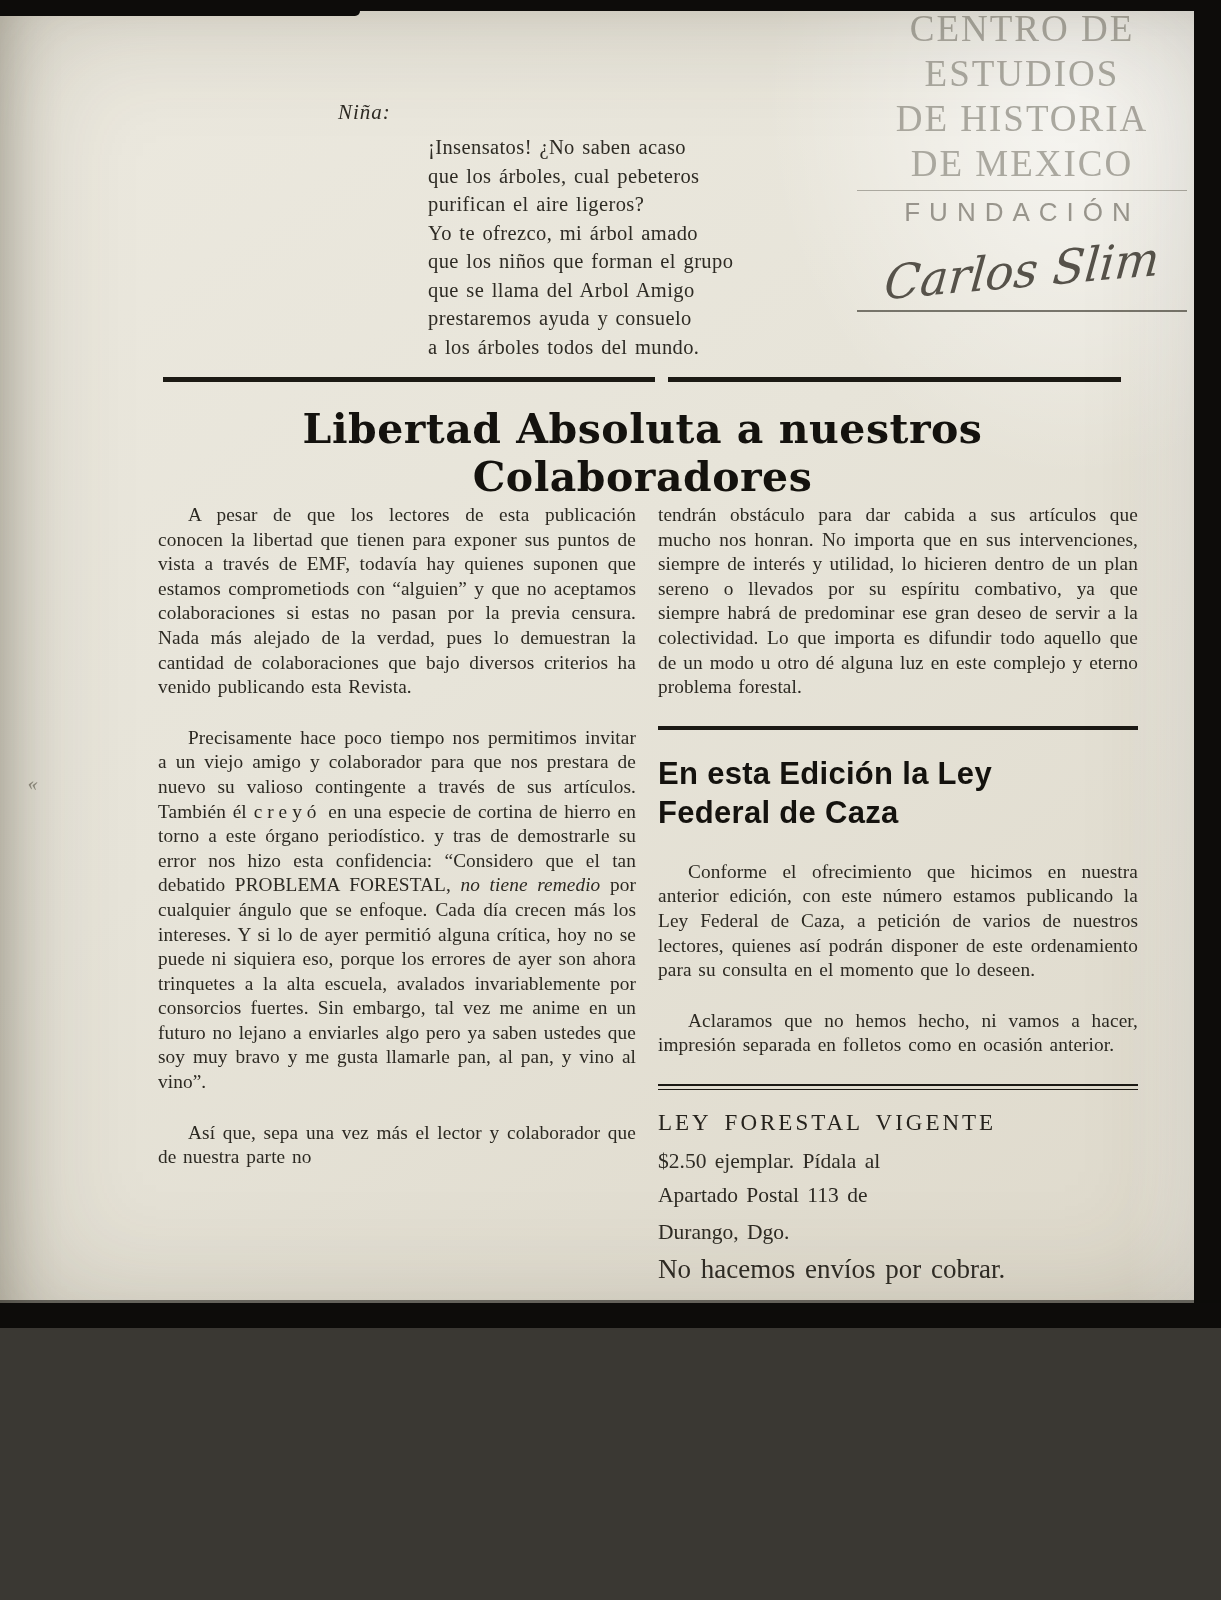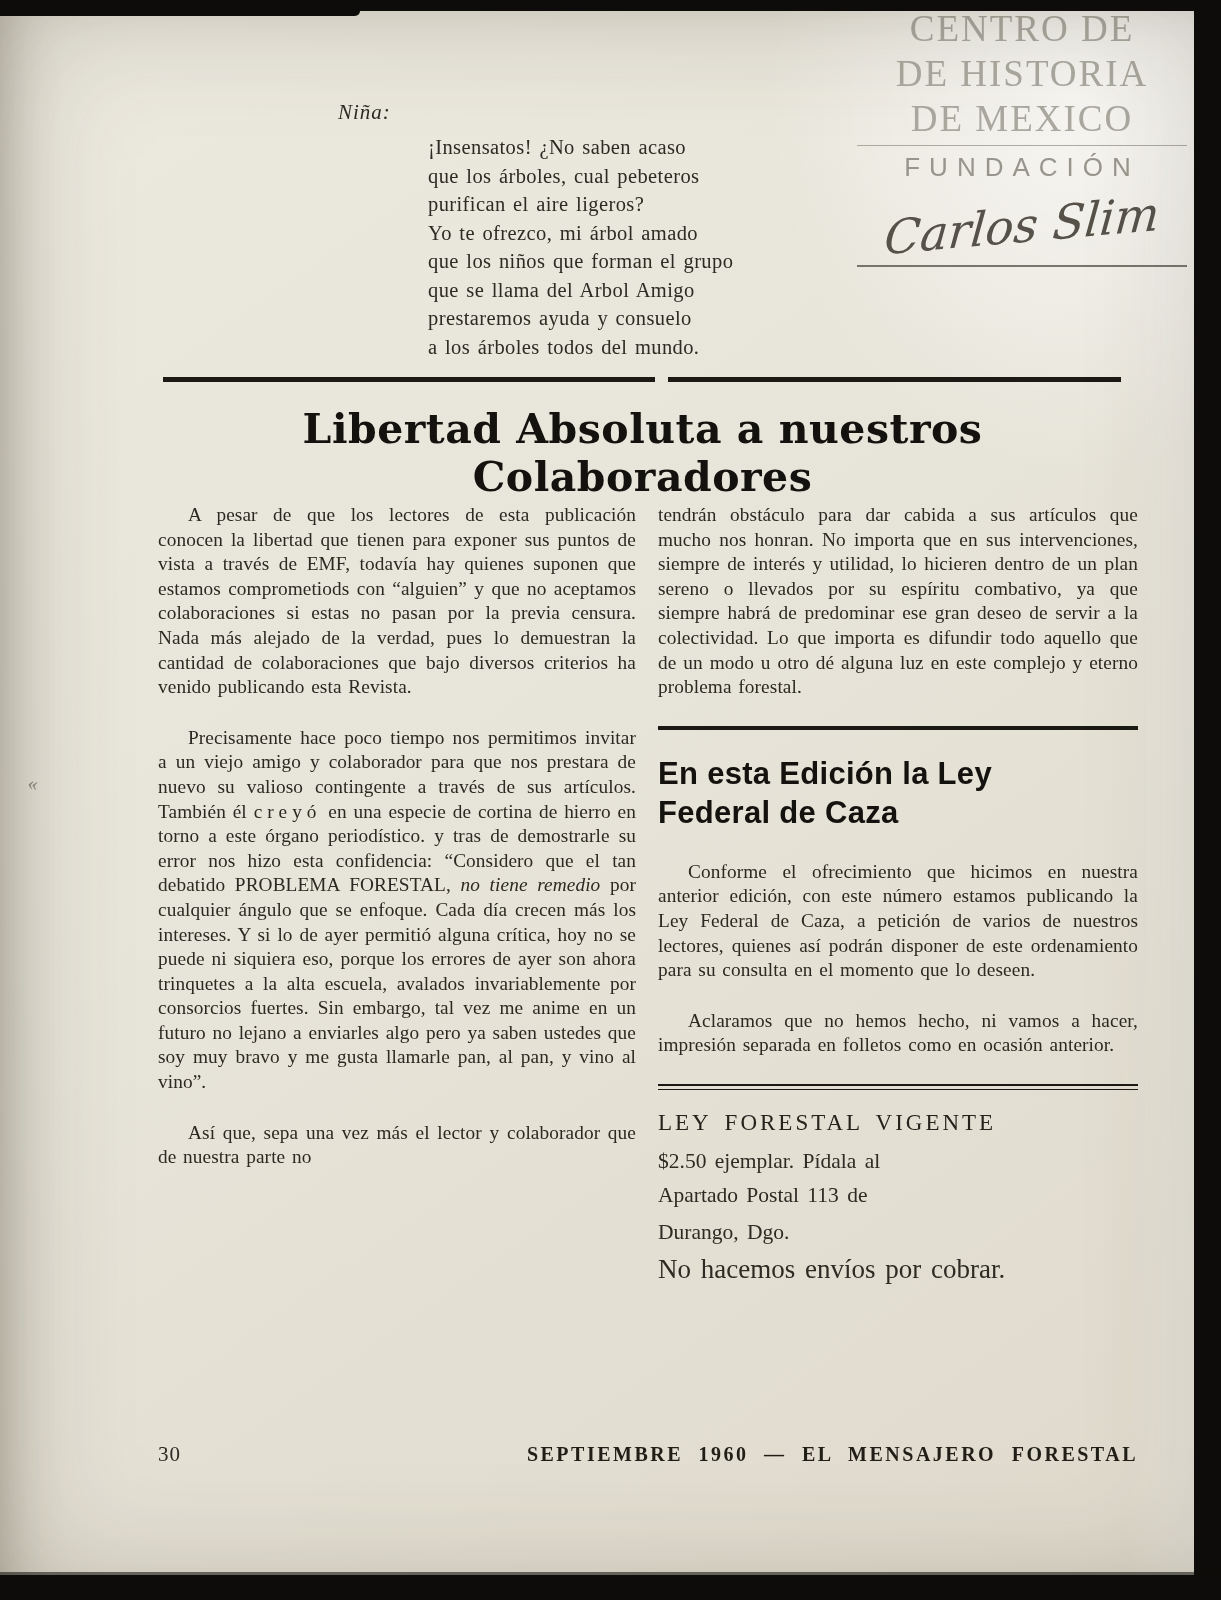--- a/index.html
+++ b/index.html
@@ -1,19 +1,19 @@
 <!DOCTYPE html>
 <html><head>
 <meta charset="utf-8">
 <style>
   html, body { margin: 0; padding: 0; background: #3a3833; }
   .page {
     position: relative;
     width: 1221px;
-    height: 1600px;
+    height: 1328px;
     margin: 0 auto;
     background: linear-gradient(145deg, #ece9df 0%, #e7e4d9 45%, #ded9cb 100%);
     overflow: hidden;
     font-family: "Liberation Serif", "DejaVu Serif", serif;
     color: #2e2b24;
   }
   .vignette {
     position: absolute; inset: 0; pointer-events: none; z-index: 5;
     box-shadow: inset 0 0 130px rgba(70,62,44,0.28), inset 25px 0 55px -25px rgba(70,62,44,0.35);
   }
@@ -128,20 +128,21 @@
 </head>
 <body>
 
 <div class="page">
 
   <div class="light-patch"></div>
   <div class="light-strip"></div>
 
   <div class="watermark">
     <div class="wm-line">CENTRO DE</div>
+    <div class="wm-line">ESTUDIOS</div>
     <div class="wm-line">DE HISTORIA</div>
     <div class="wm-line">DE MEXICO</div>
     <div class="wm-rule"></div>
     <div class="wm-fundacion">FUNDACIÓN</div>
     <div class="wm-signature">Carlos Slim</div>
     <div class="wm-rule-bottom"></div>
   </div>
 
   <div class="poem-speaker">Niña:</div>
   <div class="poem">

